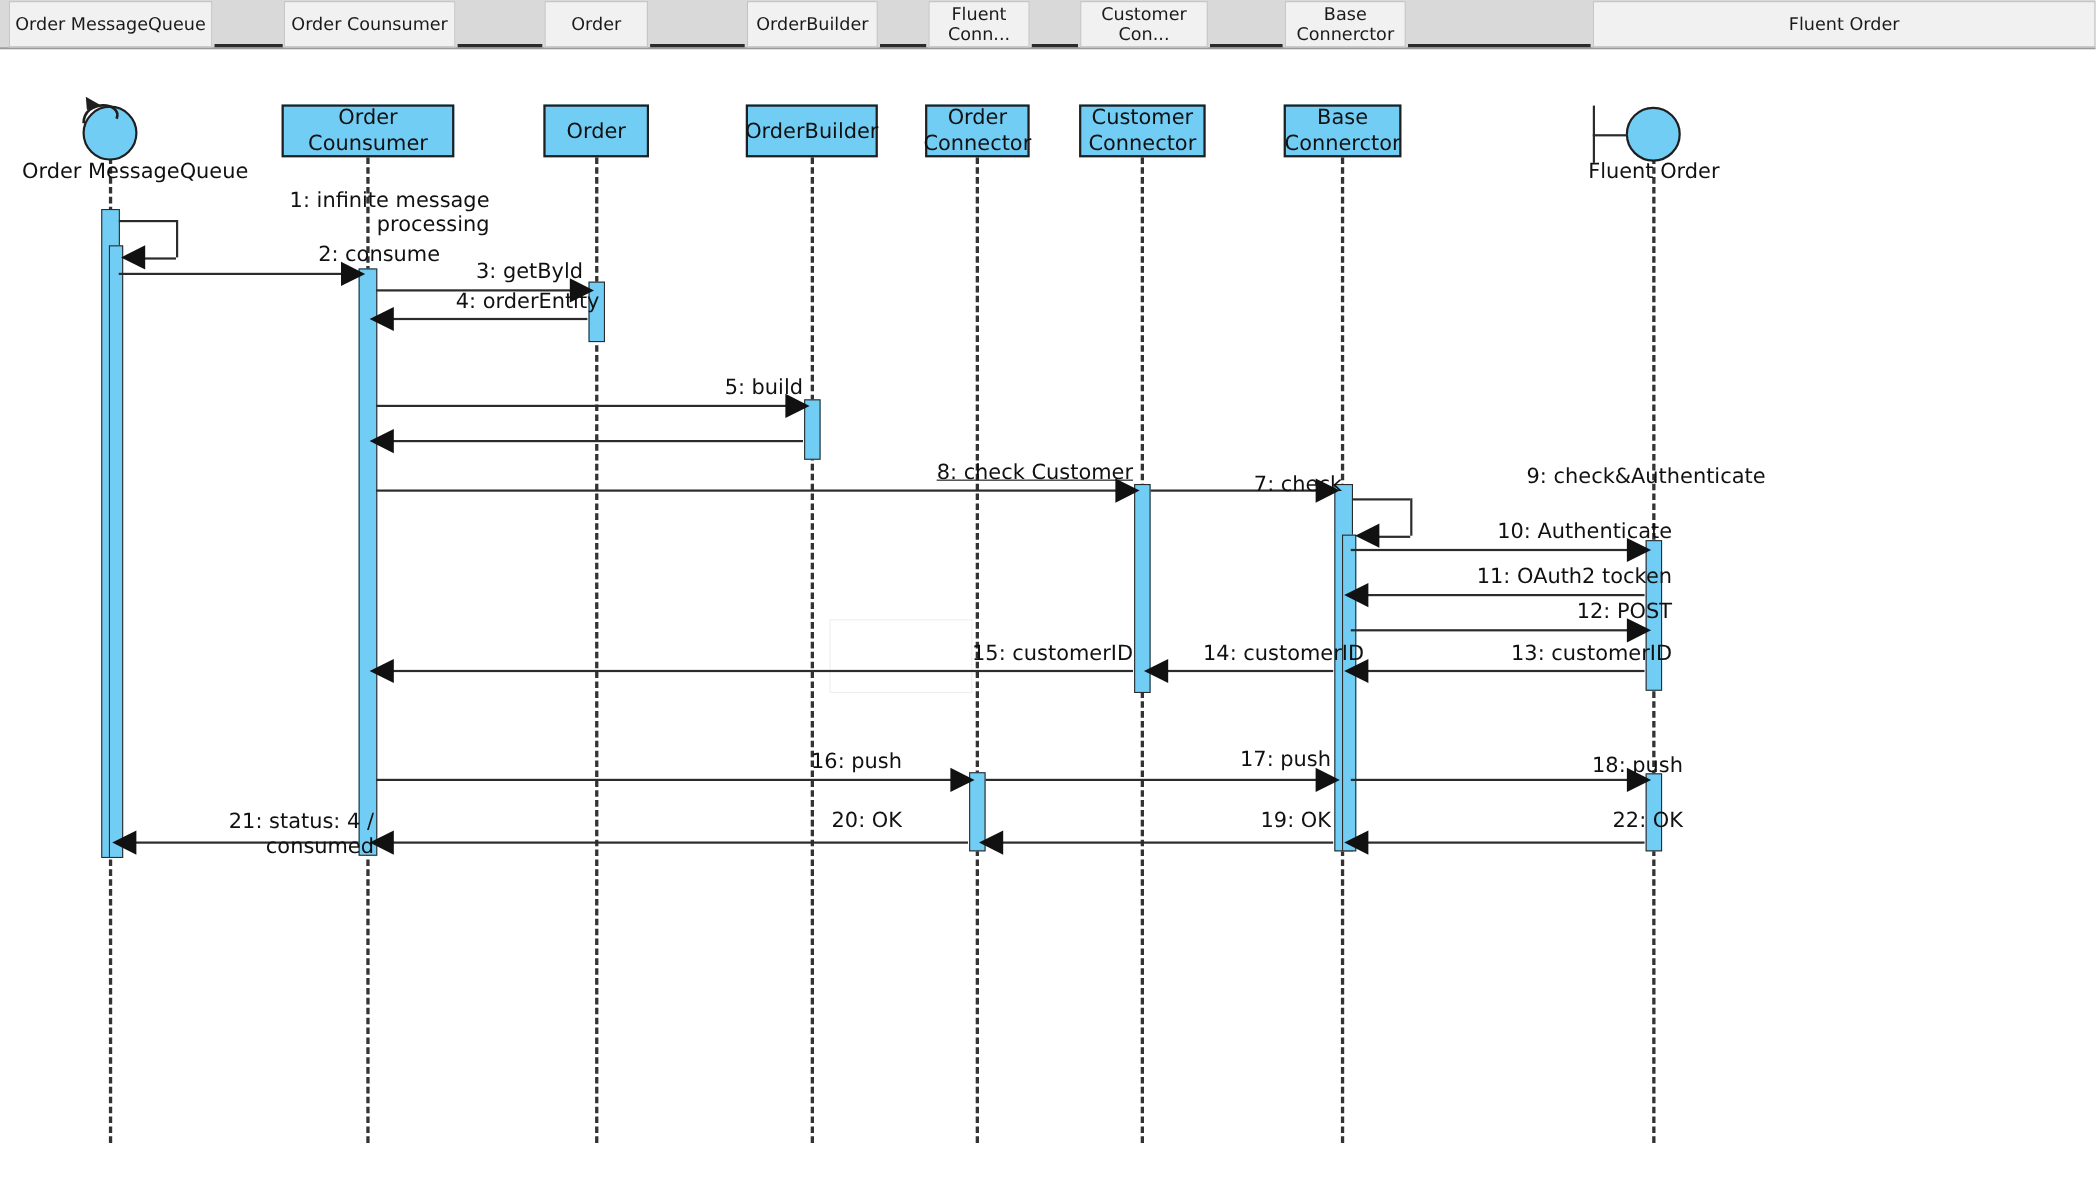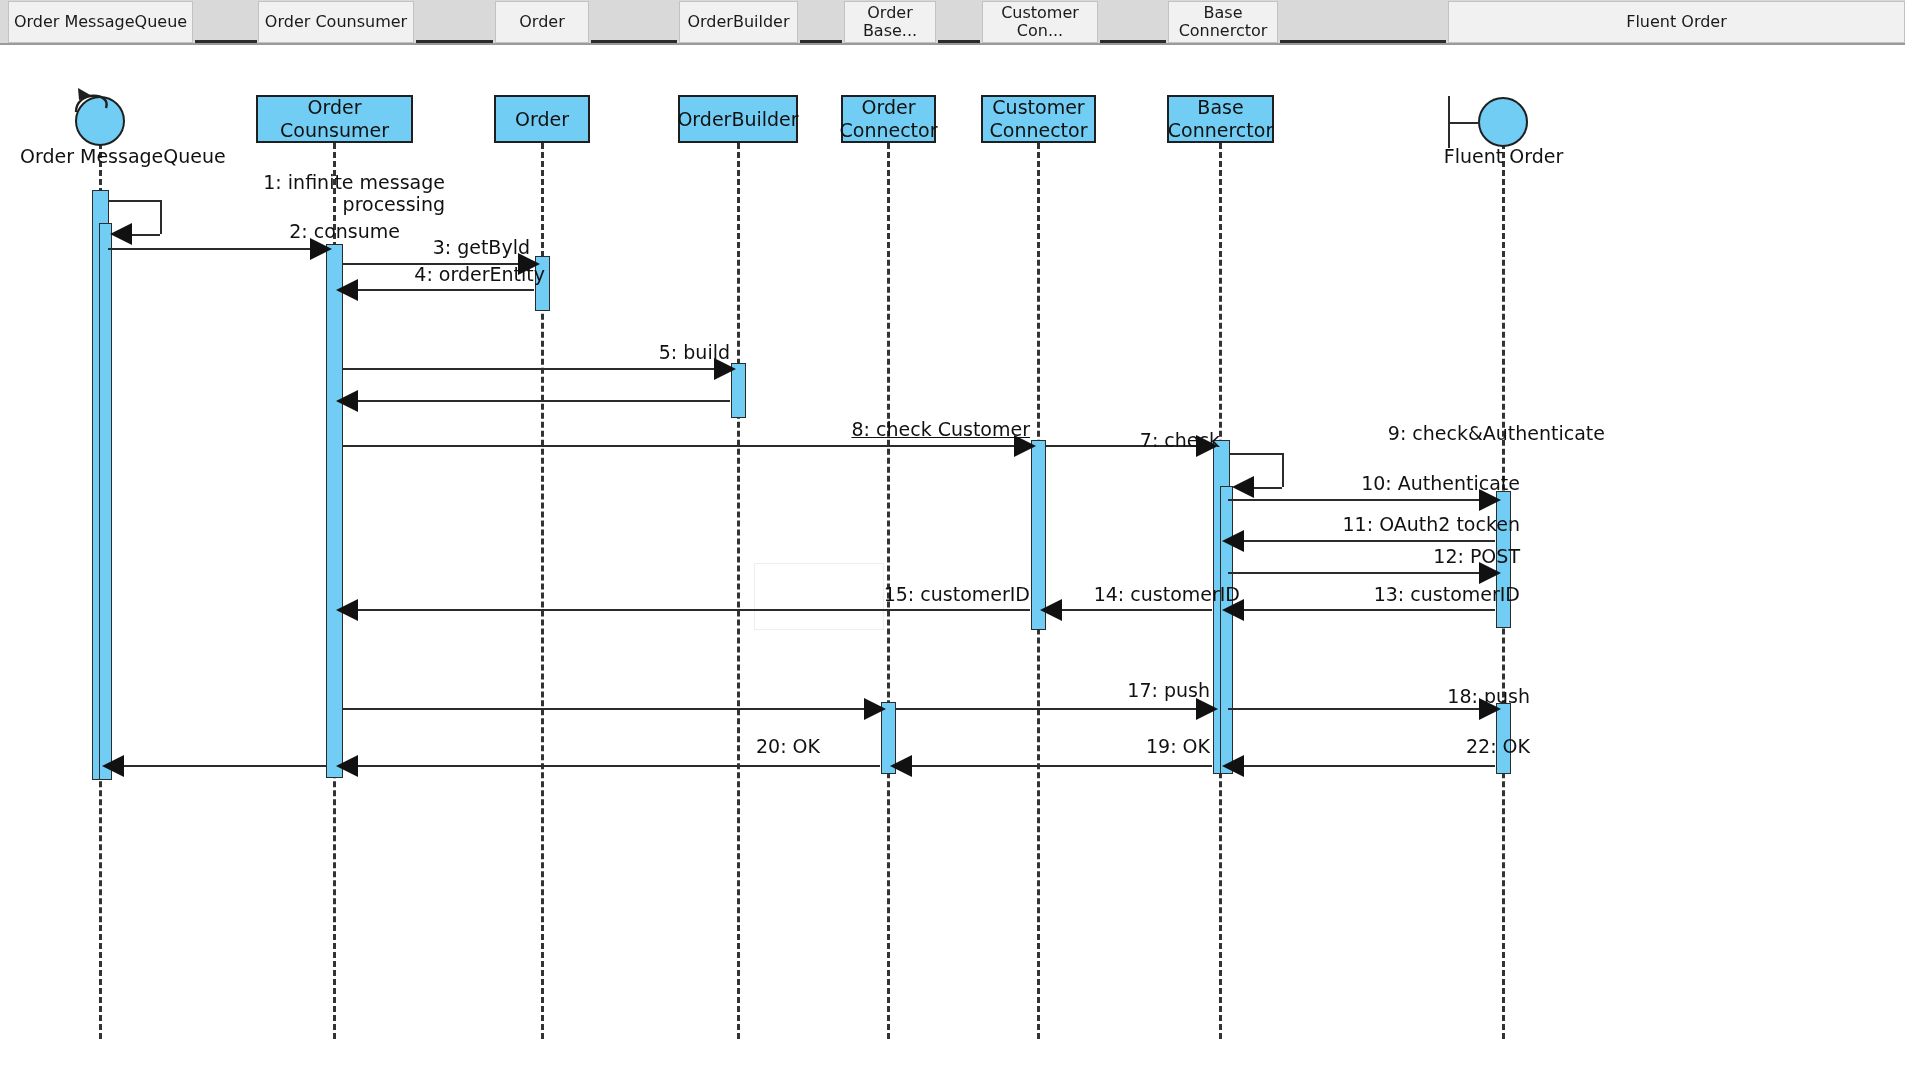--- a/index.html
+++ b/index.html
@@ -43,21 +43,21 @@
 
 <div id="tabbar">
     <div class="tab" style="left: 8px; width: 185px;">Order MessageQueue</div>
     <div class="tab spacer" style="left: 195px; width: 62px;"></div>
     <div class="tab" style="left: 258px; width: 156px;">Order Counsumer</div>
     <div class="tab spacer" style="left: 416px; width: 77px;"></div>
     <div class="tab" style="left: 495px; width: 94px;">Order</div>
     <div class="tab spacer" style="left: 591px; width: 86px;"></div>
     <div class="tab" style="left: 679px; width: 119px;">OrderBuilder</div>
     <div class="tab spacer" style="left: 800px; width: 42px;"></div>
-    <div class="tab" style="left: 844px; width: 92px;">Order Base...</div>
+    <div class="tab" style="left: 844px; width: 92px;">Fluent Conn...</div>
     <div class="tab spacer" style="left: 938px; width: 42px;"></div>
     <div class="tab" style="left: 982px; width: 116px;">Customer Con...</div>
     <div class="tab spacer" style="left: 1100px; width: 66px;"></div>
     <div class="tab" style="left: 1168px; width: 110px; white-space: pre-line;">Base
 Connerctor</div>
     <div class="tab spacer" style="left: 1280px; width: 166px;"></div>
     <div class="tab" style="left: 1448px; width: 457px;">Fluent Order</div>
   </div>
 
 <div id="canvas">
@@ -150,30 +150,32 @@
     <div class="arrow left" style="left: 1222px; top: 554px;"></div>
     <div class="msglabel" style="left: 1260px; top: 539px; width: 260px;">13: customerID</div>
     <div class="msgline" style="left: 1046px; top: 564px; width: 166px;"></div>
     <div class="arrow left" style="left: 1040px; top: 554px;"></div>
     <div class="msglabel" style="left: 1060px; top: 539px; width: 180px;">14: customerID</div>
     <div class="msgline" style="left: 342px; top: 564px; width: 688px;"></div>
     <div class="arrow left" style="left: 336px; top: 554px;"></div>
     <div class="msglabel" style="left: 480px; top: 539px; width: 550px;">15: customerID</div>
     <div class="msgline" style="left: 342px; top: 663px; width: 536px;"></div>
     <div class="arrow right" style="left: 864px; top: 653px;"></div>
+    <div class="msglabel" style="left: 420px; top: 637px; width: 400px;">16: push</div>
     <div class="msgline" style="left: 896px; top: 663px; width: 314px;"></div>
     <div class="arrow right" style="left: 1196px; top: 653px;"></div>
     <div class="msglabel" style="left: 1010px; top: 635px; width: 200px;">17: push</div>
     <div class="msgline" style="left: 1228px; top: 663px; width: 265px;"></div>
     <div class="arrow right" style="left: 1479px; top: 653px;"></div>
     <div class="msglabel" style="left: 1250px; top: 641px; width: 280px;">18: push</div>
     <div class="msgline" style="left: 896px; top: 720px; width: 316px;"></div>
     <div class="arrow left" style="left: 890px; top: 710px;"></div>
     <div class="msglabel" style="left: 1010px; top: 691px; width: 200px;">19: OK</div>
     <div class="msgline" style="left: 342px; top: 720px; width: 538px;"></div>
     <div class="arrow left" style="left: 336px; top: 710px;"></div>
     <div class="msglabel" style="left: 420px; top: 691px; width: 400px;">20: OK</div>
     <div class="msgline" style="left: 108px; top: 720px; width: 218px;"></div>
     <div class="arrow left" style="left: 102px; top: 710px;"></div>
+    <div class="msglabel" style="left: 110px; top: 692px; width: 230px;">21: status: 4 / consumed</div>
     <div class="msgline" style="left: 1228px; top: 720px; width: 267px;"></div>
     <div class="arrow left" style="left: 1222px; top: 710px;"></div>
     <div class="msglabel" style="left: 1250px; top: 691px; width: 280px;">22: OK</div>
   </div>
 
 </body></html>

